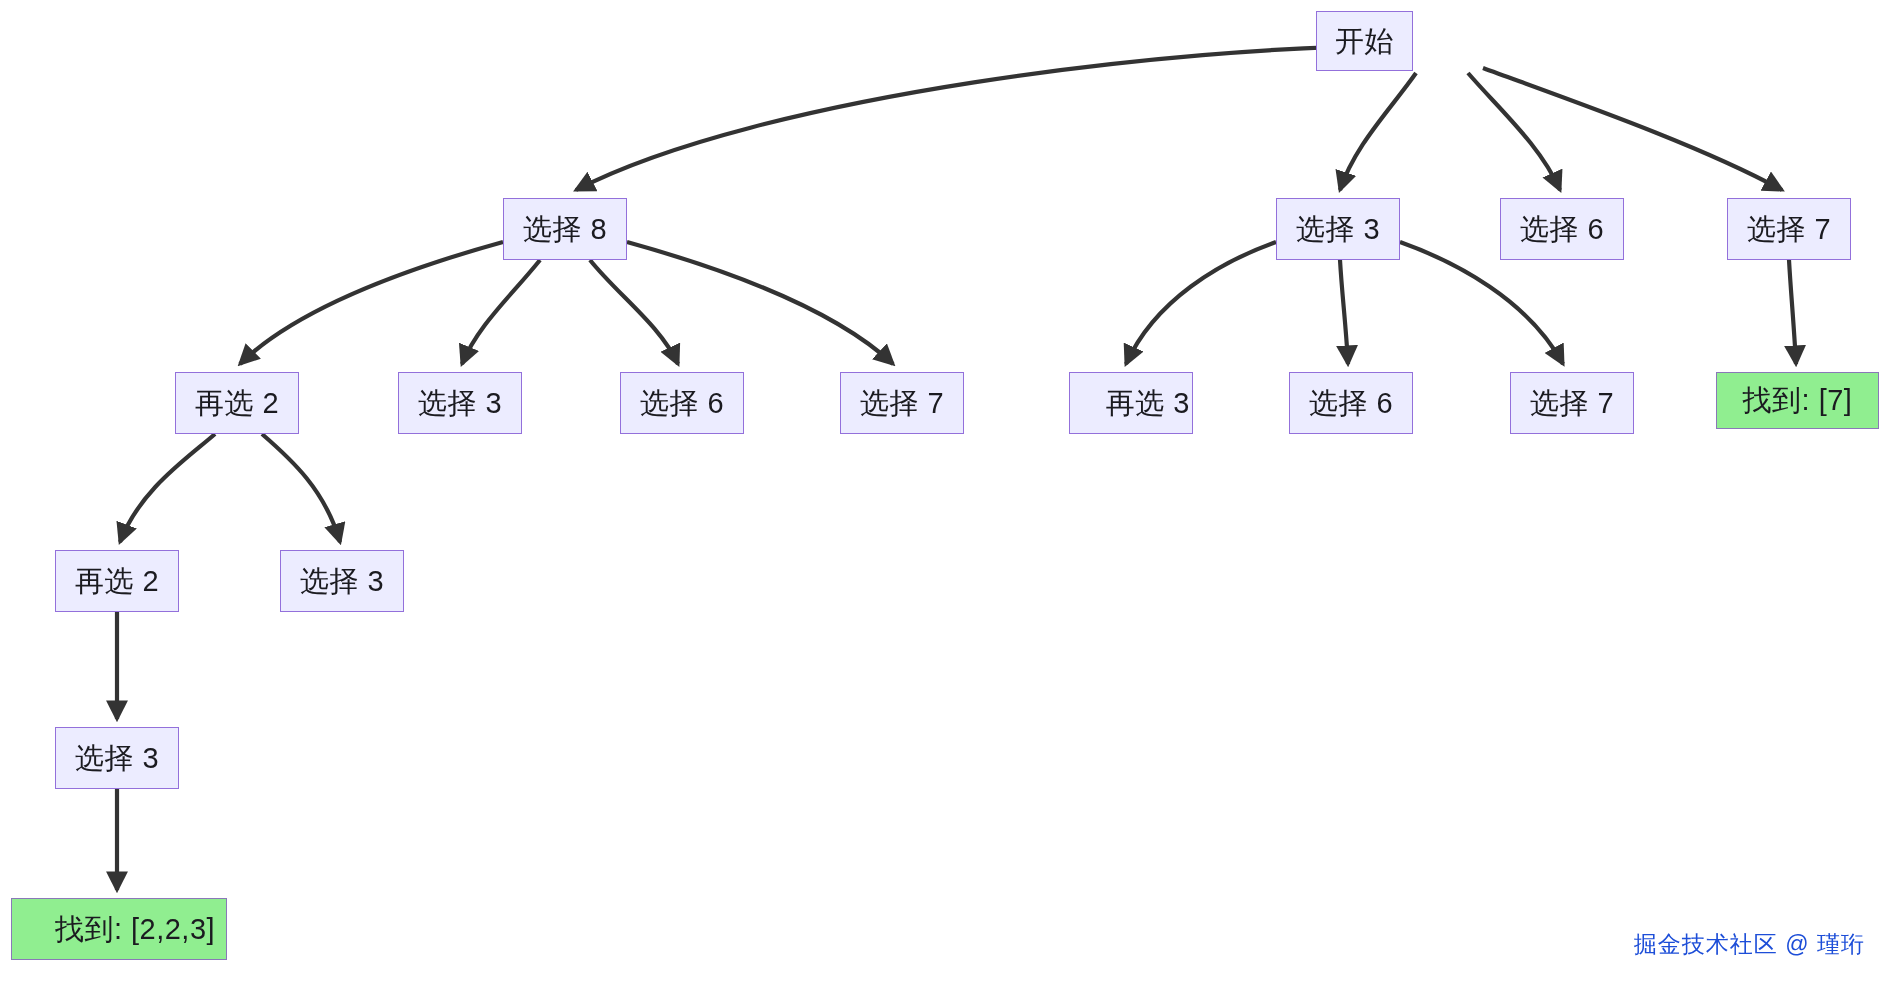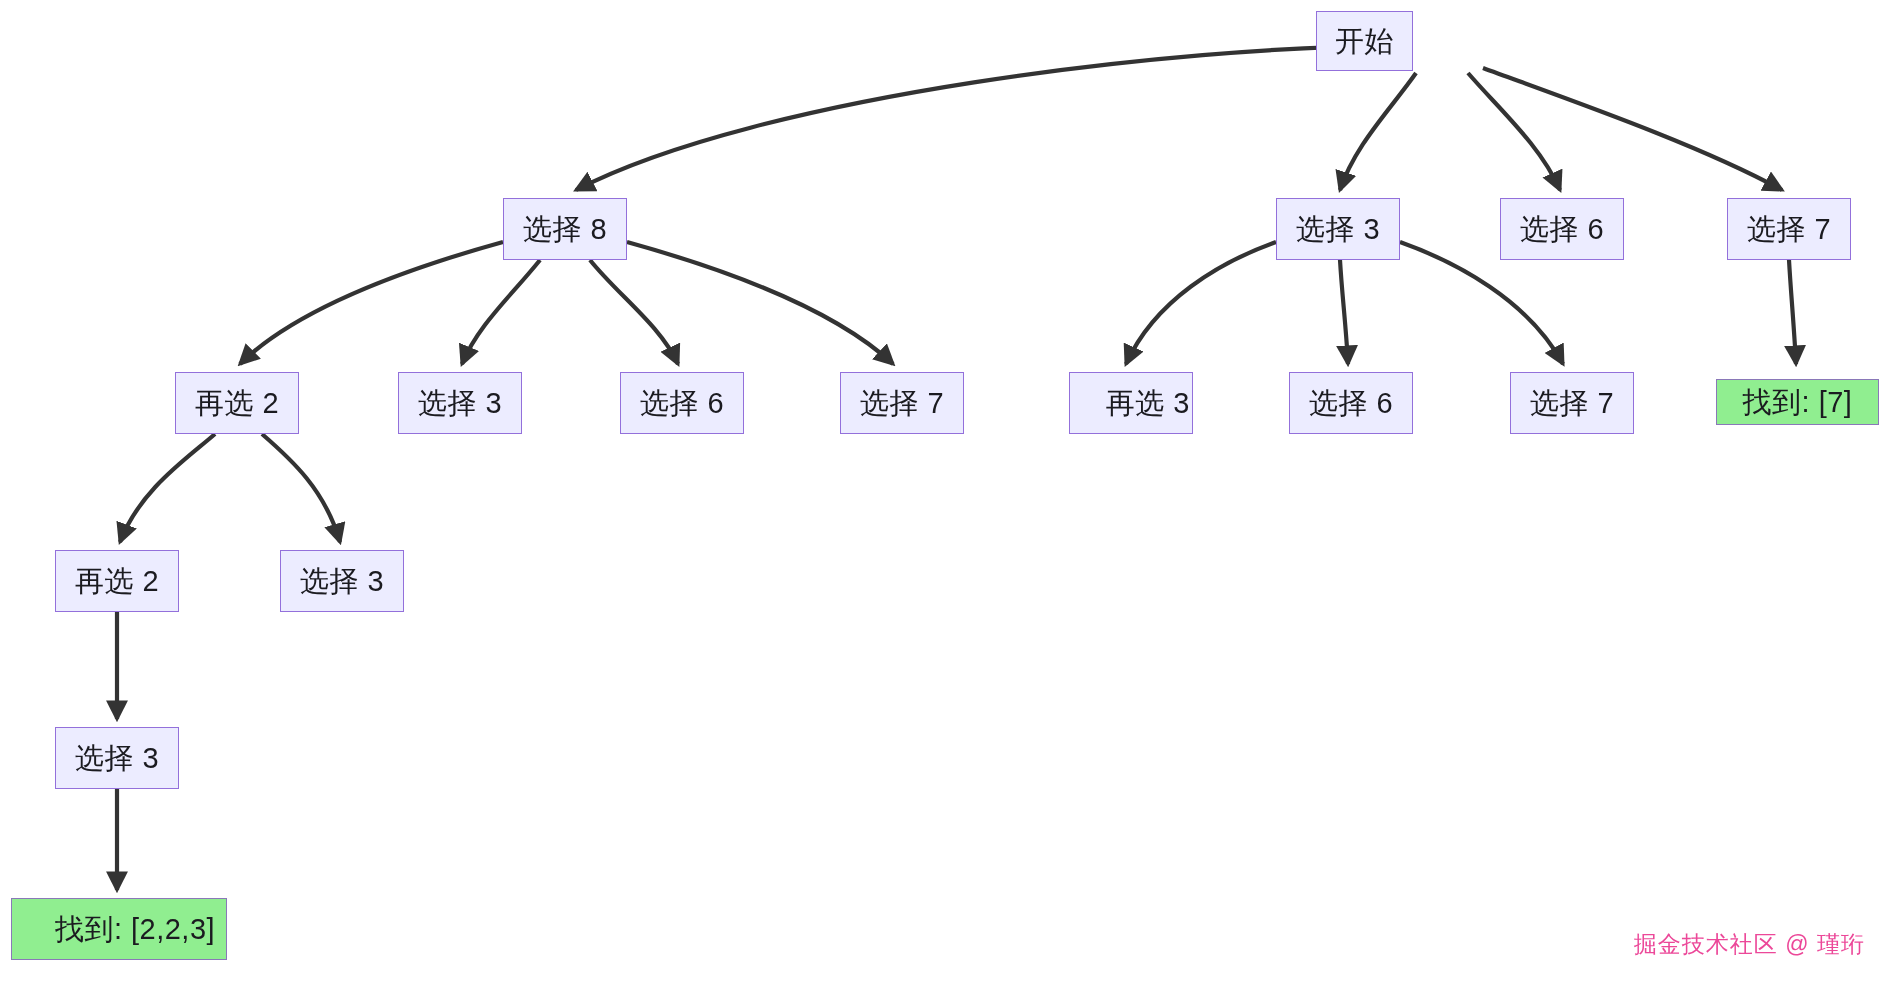--- a/index.html
+++ b/index.html
@@ -52,21 +52,21 @@
   }
   .node-label {
     display: block;
     padding: 0 2px;
   }
   #watermark {
     position: absolute;
     right: 22px;
     bottom: 22px;
     font-size: 23px;
-    color: #ec4899;
+    color: #1d4ed8;
     letter-spacing: 1px;
     white-space: nowrap;
     user-select: none;
   }
 </style>
 </head>
 <body>
 
 <div id="canvas">
 
@@ -126,21 +126,21 @@
       </div>
       <div class="node" style="left: 1069px; top: 372px; width: 124px; height: 62px; justify-content: flex-end;">
         <span class="node-label">再选 3</span>
       </div>
       <div class="node" style="left: 1289px; top: 372px; width: 124px; height: 62px;">
         <span class="node-label">选择 6</span>
       </div>
       <div class="node" style="left: 1510px; top: 372px; width: 124px; height: 62px;">
         <span class="node-label">选择 7</span>
       </div>
-      <div class="node found" style="left: 1716px; top: 372px; width: 163px; height: 46px; margin-top: 7px;">
+      <div class="node found" style="left: 1716px; top: 372px; width: 163px; height: 57px;">
         <span class="node-label">找到: [7]</span>
       </div>
       <div class="node" style="left: 55px; top: 550px; width: 124px; height: 62px;">
         <span class="node-label">再选 2</span>
       </div>
       <div class="node" style="left: 280px; top: 550px; width: 124px; height: 62px;">
         <span class="node-label">选择 3</span>
       </div>
       <div class="node" style="left: 55px; top: 727px; width: 124px; height: 62px;">
         <span class="node-label">选择 3</span>

